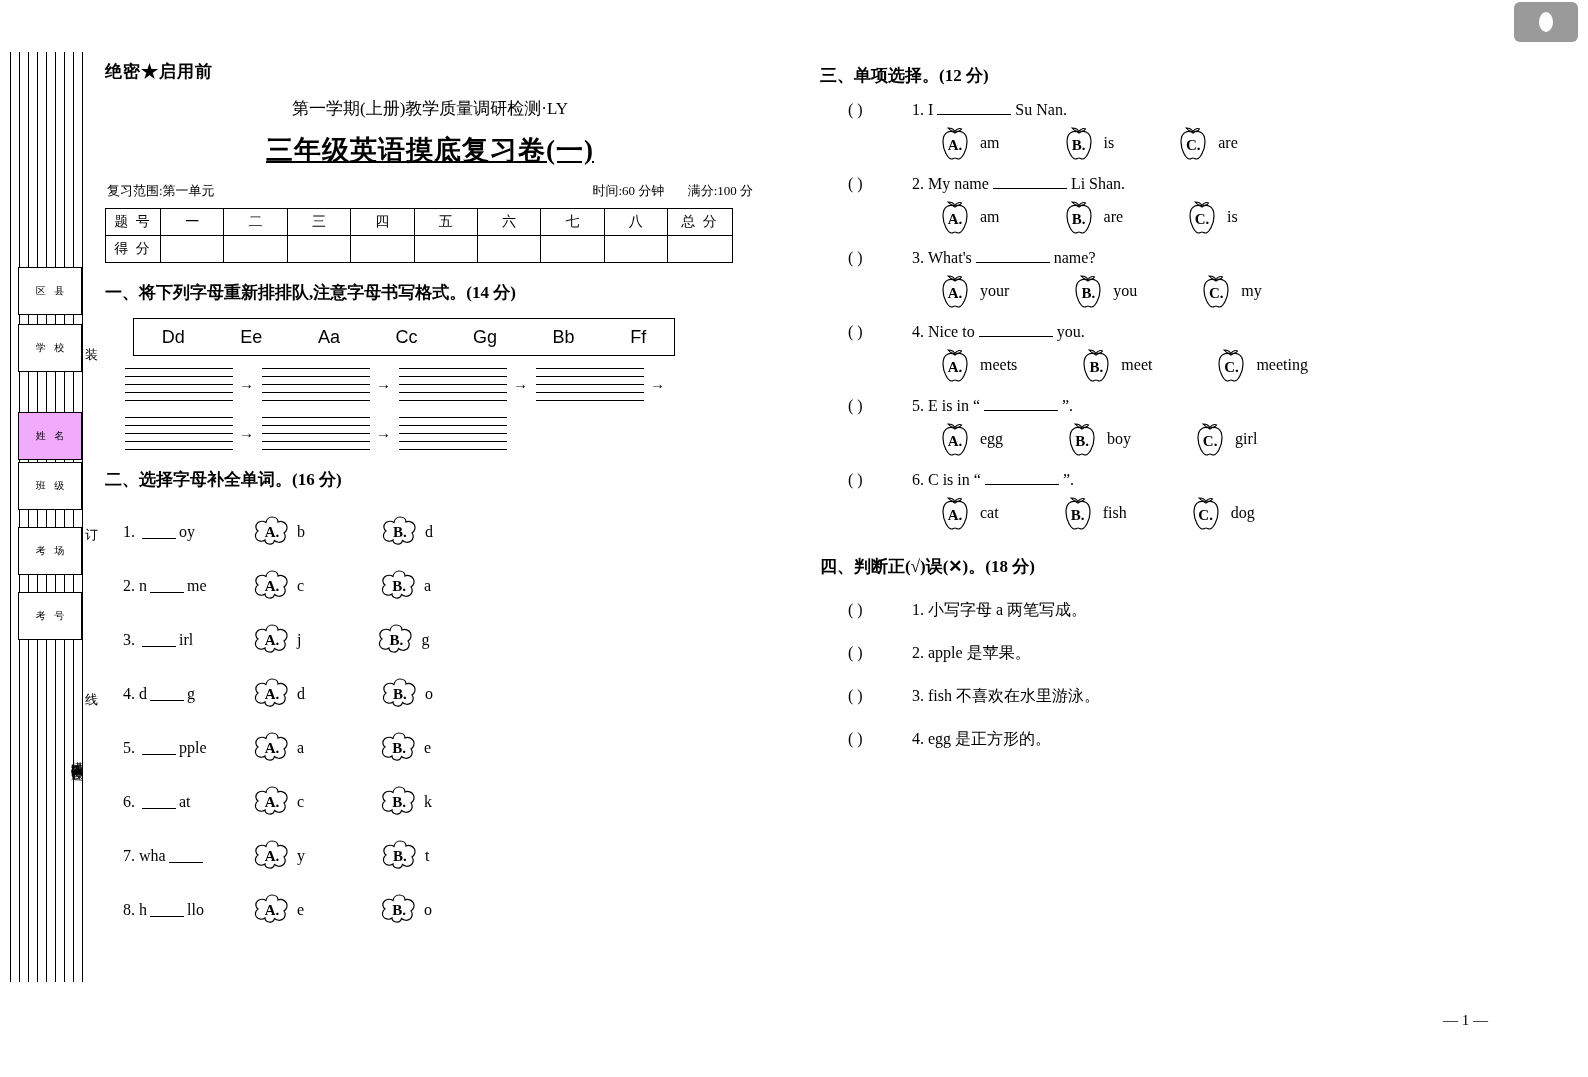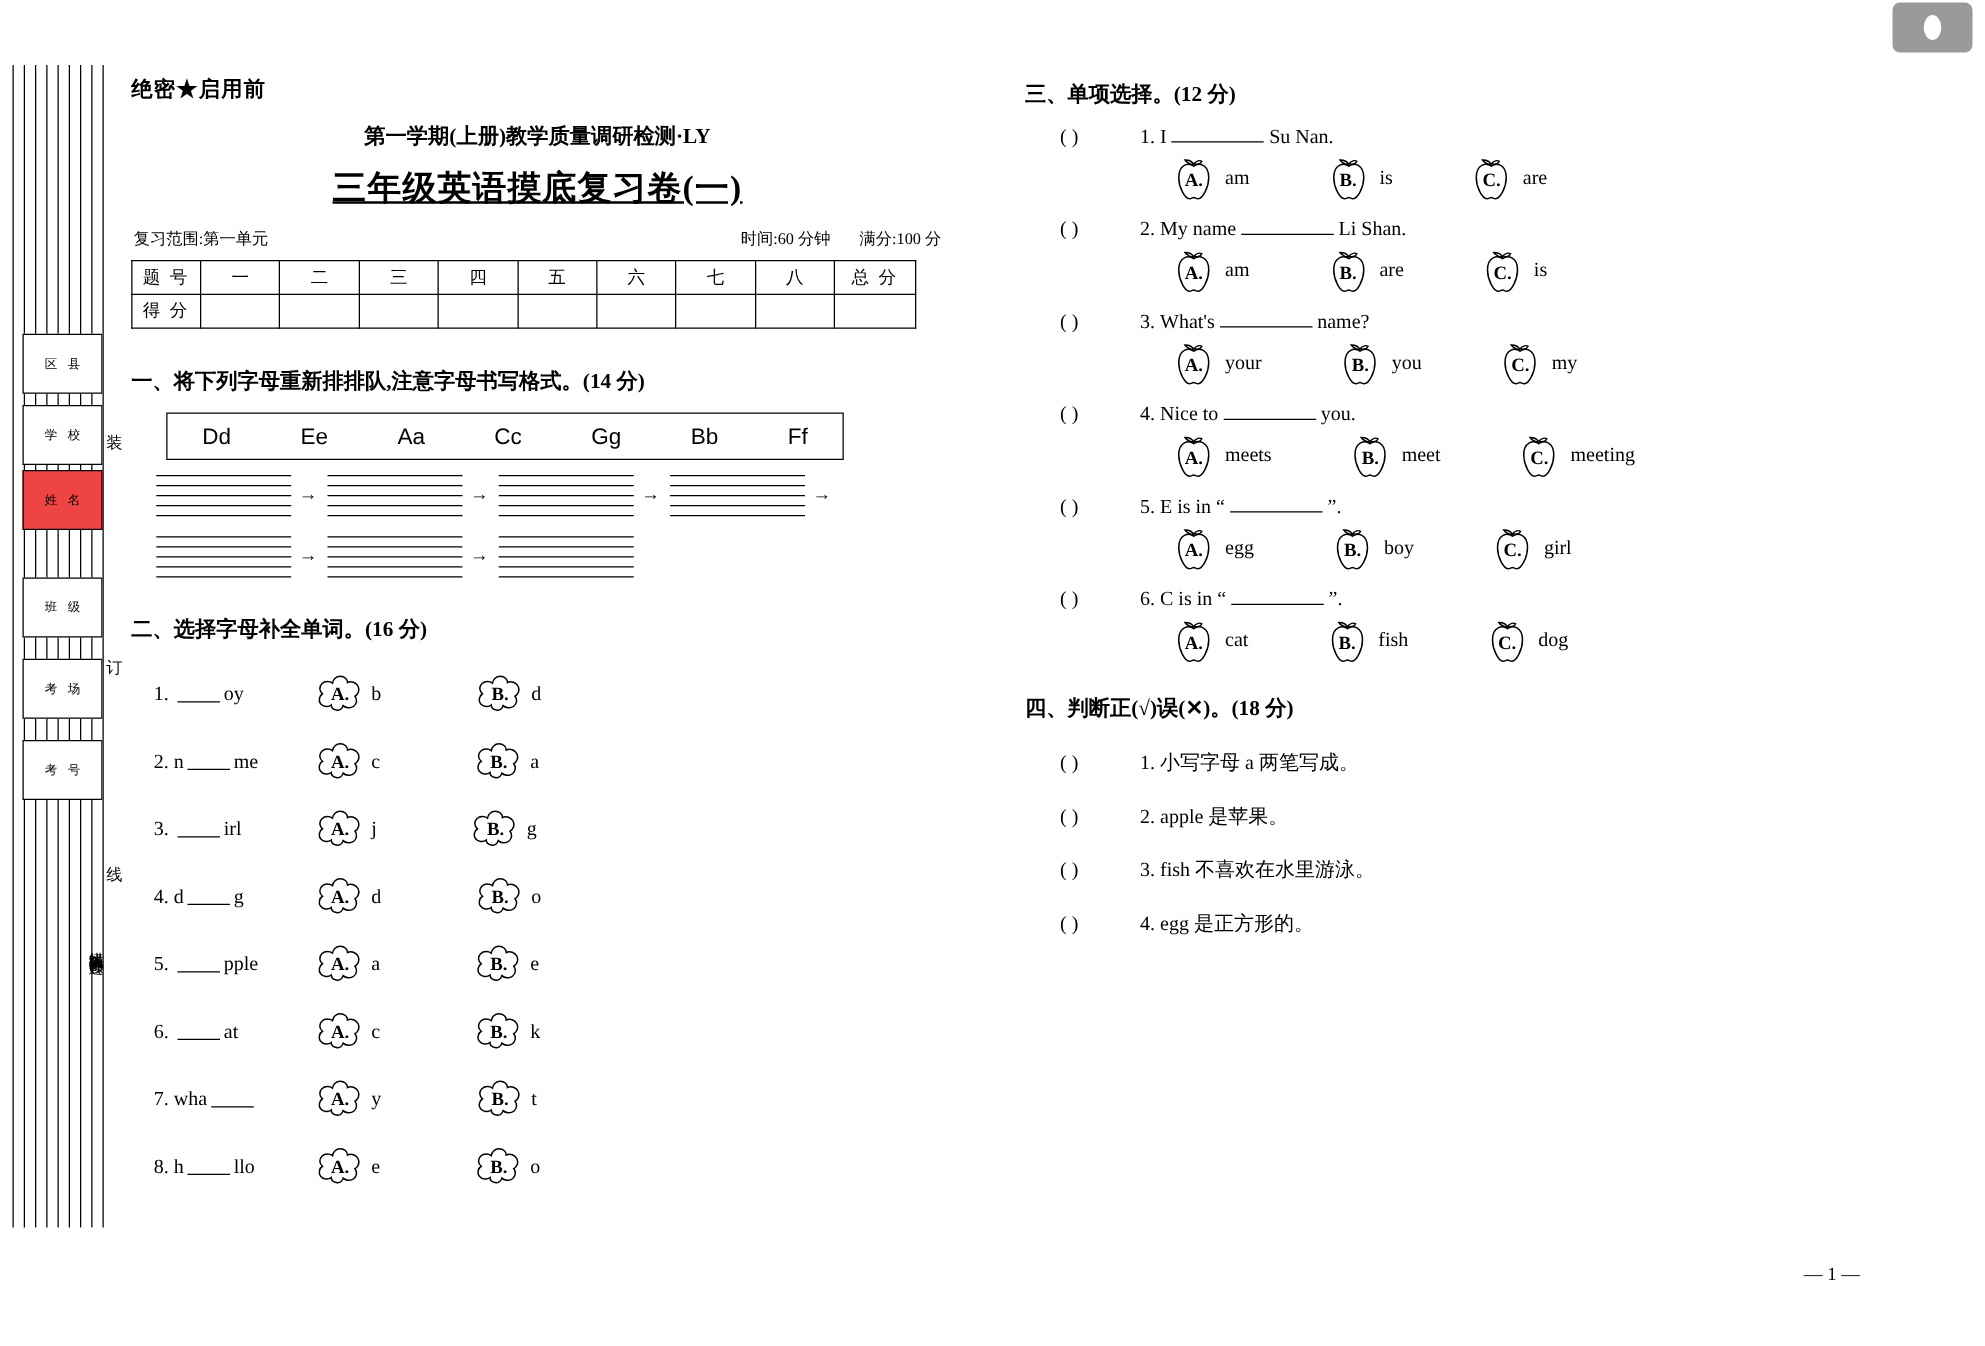--- a/index.html
+++ b/index.html
@@ -41,31 +41,31 @@
     letter-spacing:2px;
   }
   .vert-note{
     position:absolute;left:58px;top:700px;font-size:12px;
     writing-mode:vertical-rl;letter-spacing:1px;
   }
 
   
   .left-col{position:absolute;left:105px;top:60px;width:650px;}
   .secret{font-size:17px;font-weight:bold;letter-spacing:1px;}
-  .subtitle{font-size:17px;font-weight:bold;text-align:center;margin-top:14px;letter-spacing:0px;}
+  .subtitle{font-size:17px;font-weight:normal;text-align:center;margin-top:14px;letter-spacing:0px;}
   .maintitle{font-size:27px;font-weight:bold;text-align:center;margin-top:12px;letter-spacing:1px;text-decoration:underline;}
   .meta-row{display:flex;justify-content:space-between;font-size:13px;margin-top:14px;padding:0 2px;}
   .meta-right span{margin-left:20px;}
 
   table.score{border-collapse:collapse;margin-top:8px;width:628px;}
   table.score td{border:1px solid #000;height:24px;text-align:center;font-size:14px;}
   table.score td.head{width:52px;letter-spacing:2px;}
   table.score td.total{width:62px;letter-spacing:2px;}
 
-  .sec-head{font-size:17px;font-weight:bold;margin-top:30px;letter-spacing:0px;}
+  .sec-head{font-size:17px;font-weight:bold;margin-top:18px;letter-spacing:0px;}
 
   .letter-box{
     margin:14px 0 0 28px;width:540px;border:1px solid #000;height:36px;
     display:flex;align-items:center;justify-content:space-around;
     font-size:18px;font-family:Liberation Sans, sans-serif;
   }
 
   .write-area{margin:12px 0 0 20px;}
   .wrow{display:flex;align-items:center;margin-bottom:16px;}
   .lines{width:108px;margin-right:6px;}
@@ -129,21 +129,21 @@
     <div class="vline" style="left:54px;"></div>
     <div class="vline" style="left:63px;"></div>
     <div class="vline" style="left:72px;"></div>
 
     <div class="box" style="top:215px;background:#fff;">
         <span>区 县</span>
       </div>
     <div class="box" style="top:272px;background:#fff;">
         <span>学 校</span>
       </div>
-    <div class="box" style="top:324px;background:#ef4444;">
+    <div class="box" style="top:360px;background:#f0abfc;">
         <span>姓 名</span>
       </div>
     <div class="box" style="top:410px;background:#fff;">
         <span>班 级</span>
       </div>
     <div class="box" style="top:475px;background:#fff;">
         <span>考 场</span>
       </div>
     <div class="box" style="top:540px;background:#fff;">
         <span>考  号</span>

